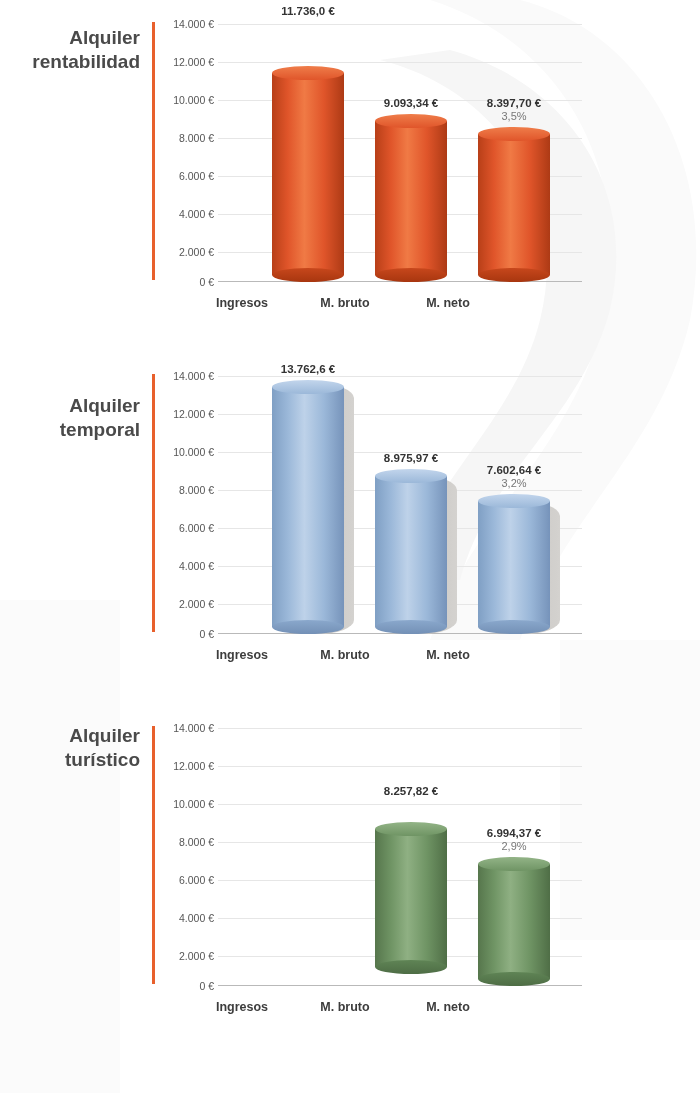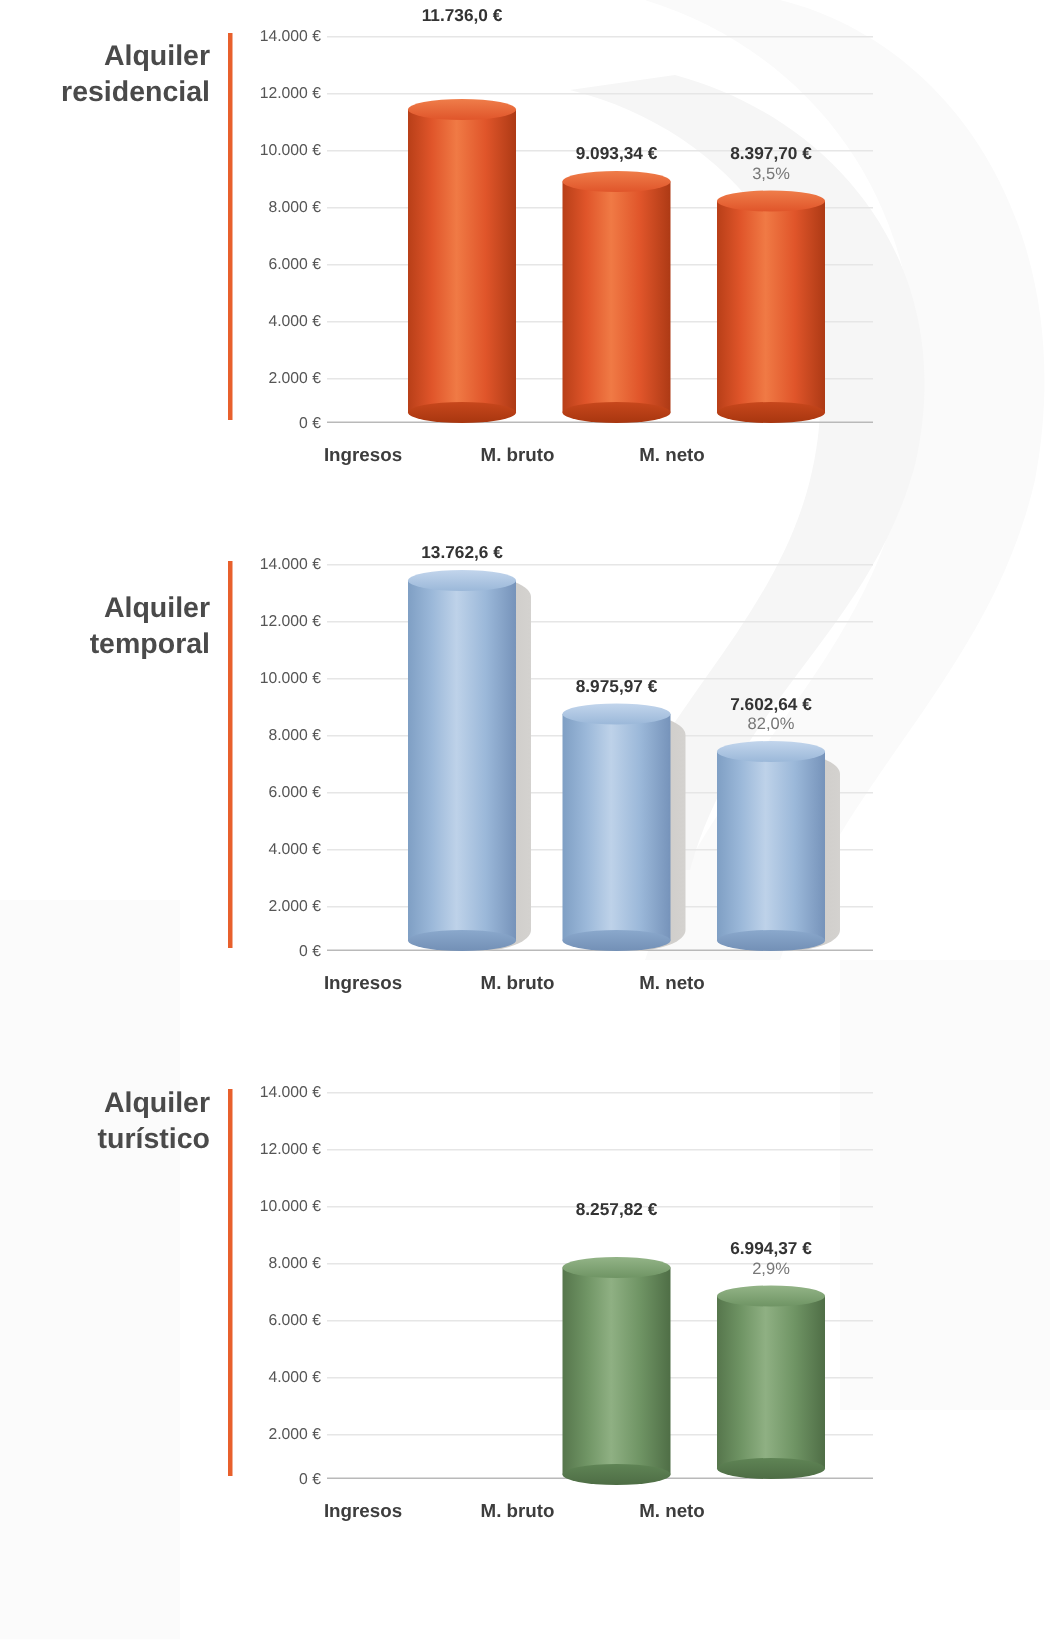--- a/index.html
+++ b/index.html
@@ -191,21 +191,21 @@
   <rect x="0" y="600" width="120" height="493" fill="#fbfbfb"></rect>
   <rect x="560" y="640" width="140" height="300" fill="#fbfbfb"></rect>
 </svg>
 
 <div class="page">
 
 
   <div class="chart-block" style="margin-top:14px;">
     <div class="chart-label" style="top:12px;">
       <span>Alquiler</span><br>
-      <span>residencial</span>
+      <span>rentabilidad</span>
     </div>
     <div class="plot">
       <div class="axis-vert"></div>
 
       <div class="y-labels">
         <div class="y-label" style="top:10px;">14.000 €</div>
         <div class="y-label" style="top:48px;">12.000 €</div>
         <div class="y-label" style="top:86px;">10.000 €</div>
         <div class="y-label" style="top:124px;">8.000 €</div>
         <div class="y-label" style="top:162px;">6.000 €</div>
@@ -323,21 +323,21 @@
           <div class="cyl" style="height:165px;">
             <div class="body" style="background:linear-gradient(to right,#7f9fc4 0%,#9bb8d9 22%,#bed2e9 45%,#9bb8d9 72%,#7693ba 100%);"></div>
             <div class="cap top" style="background:linear-gradient(to bottom,#c2d5ec,#9bb8d9);"></div>
             <div class="cap bottom" style="background:linear-gradient(to bottom,#8aa8cc,#7390b6);"></div>
           </div>
         </div>
 
         <div class="bar-slot" style="left:260px; bottom:8px; height:140px;">
           <div class="val-label">
             <span>7.602,64 €</span>
-            <span class="pct-label">82,0%</span>
+            <span class="pct-label">3,2%</span>
           </div>
           <div class="cyl" style="height:140px;">
             <div class="body" style="background:linear-gradient(to right,#7f9fc4 0%,#9bb8d9 22%,#bed2e9 45%,#9bb8d9 72%,#7693ba 100%);"></div>
             <div class="cap top" style="background:linear-gradient(to bottom,#c2d5ec,#9bb8d9);"></div>
             <div class="cap bottom" style="background:linear-gradient(to bottom,#8aa8cc,#7390b6);"></div>
           </div>
         </div>
       </div>
 
       <div class="cat-label" style="left:42px;  top:282px;">Ingresos</div>
@@ -372,21 +372,21 @@
         <div class="gridline" style="top:124px;"></div>
         <div class="gridline" style="top:162px;"></div>
         <div class="gridline" style="top:200px;"></div>
         <div class="gridline" style="top:238px;"></div>
         <div class="baseline" style="bottom:8px;"></div>
       </div>
 
       <div class="bars">
 
 
-        <div class="bar-slot" style="left:157px; bottom:4px; height:172px;">
+        <div class="bar-slot" style="left:157px; bottom:20px; height:172px;">
           <div class="val-label">
             <span>8.257,82 €</span>
           </div>
           <div class="cyl" style="height:152px;">
             <div class="body" style="background:linear-gradient(to right,#56764c 0%,#6f9464 22%,#8fb083 45%,#6f9464 72%,#4f6e46 100%);"></div>
             <div class="cap top" style="background:linear-gradient(to bottom,#93b487,#6f9464);"></div>
             <div class="cap bottom" style="background:linear-gradient(to bottom,#5f8455,#4e6d45);"></div>
           </div>
         </div>
 

